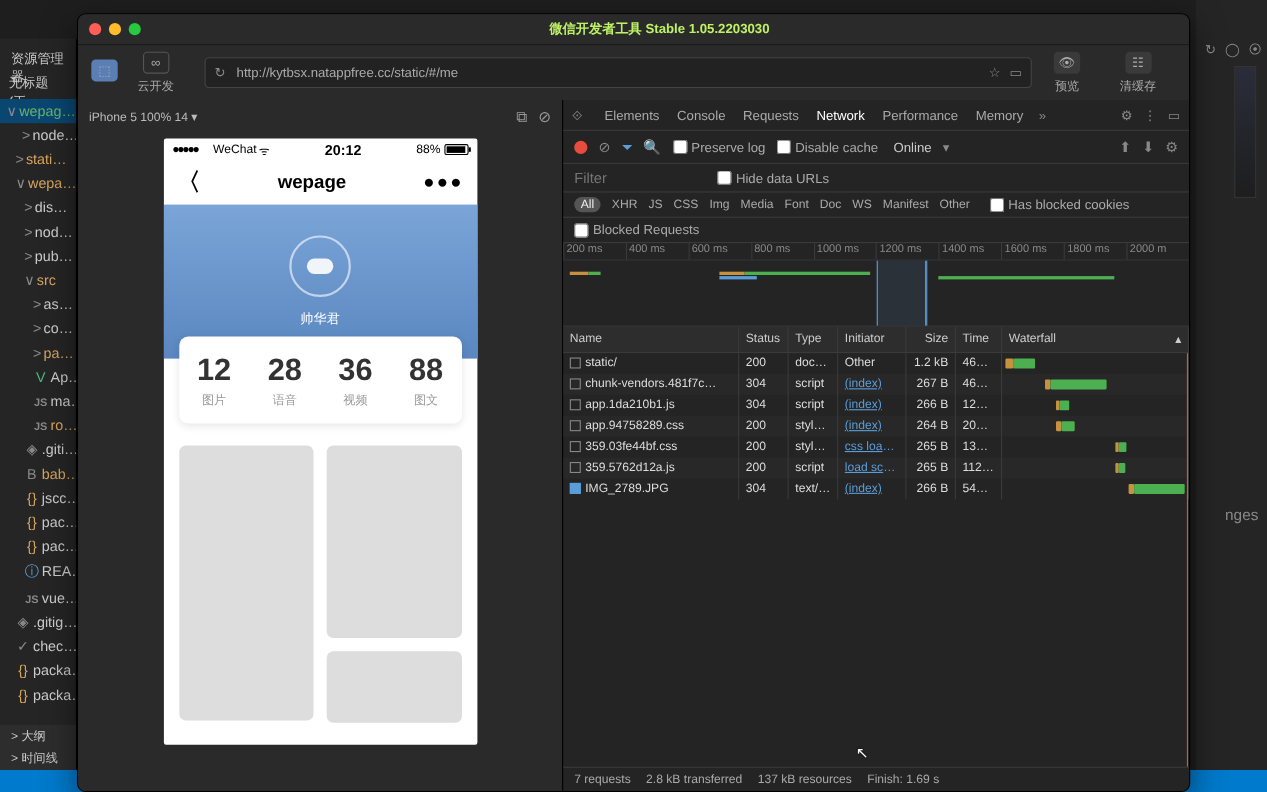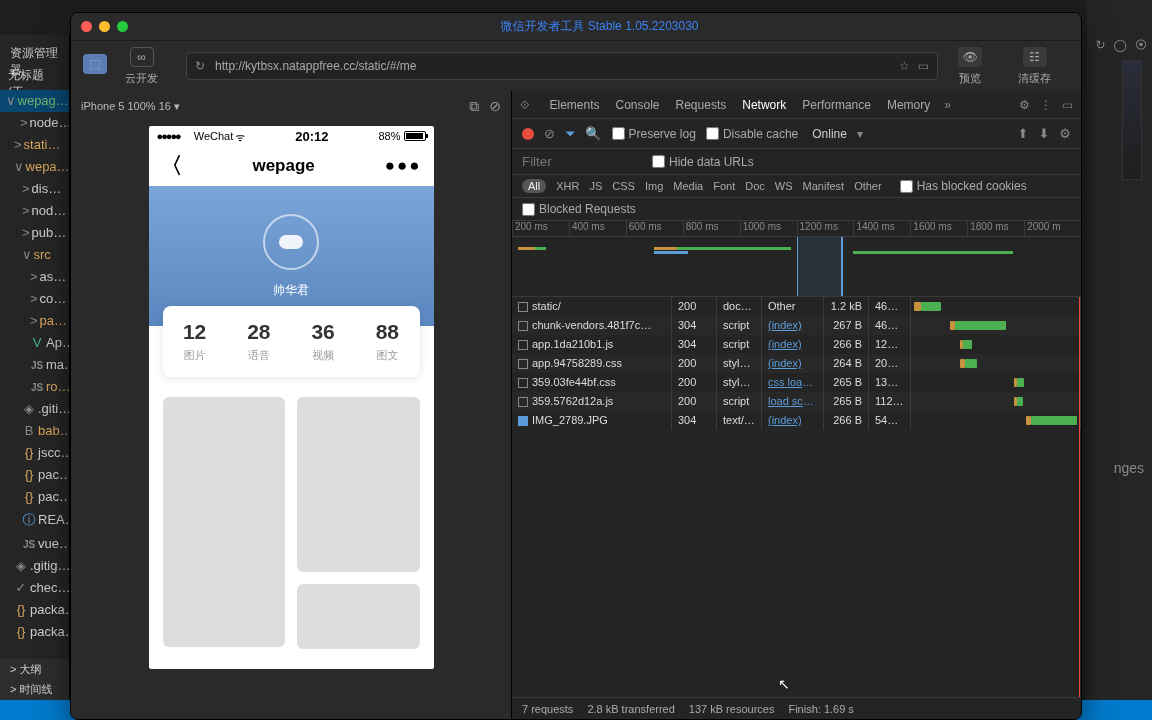--- a/index.html
+++ b/index.html
@@ -21,21 +21,21 @@
 .statusbar { position:absolute; bottom:0; left:0; right:0; height:20px; background:#007acc; }
 .ext-right { position:absolute; right:0; top:0; bottom:20px; width:65px; background:#252526; }
 .ext-top-icons { position:absolute; right:5px; top:38px; display:flex; gap:8px; color:#888; }
 .minimap { position:absolute; right:10px; top:60px; width:20px; height:120px; background:linear-gradient(#2a2d3a,#1e1e1e); border:1px solid #333; }
 
 .devtool-window { position:absolute; left:70px; top:12px; right:70px; bottom:0; background:#2a2a2a; border:1px solid #000; border-radius:8px; box-shadow:0 10px 30px rgba(0,0,0,.5); overflow:hidden; }
 .titlebar { height:28px; display:flex; align-items:center; padding:0 10px; background:#2a2a2a; border-bottom:1px solid #1a1a1a; }
 .traffic { display:flex; gap:7px; }
 .tl { width:11px; height:11px; border-radius:50%; }
 .tl.r{background:#ff5f56;} .tl.y{background:#ffbd2e;} .tl.g{background:#27c93f;}
-.titlebar .title { flex:1; text-align:center; color:#3b82f6; font-size:12px; }
+.titlebar .title { flex:1; text-align:center; color:#bef264; font-size:12px;font-weight:bold; }
 
 .toolbar { height:50px; display:flex; align-items:center; padding:0 12px; background:#2a2a2a; }
 .tool-btn { display:flex; flex-direction:column; align-items:center; margin-right:18px; color:#aaa; font-size:11px; cursor:pointer; }
 .tool-btn .ic { width:24px; height:20px; background:#3a3a3a; border-radius:4px; margin-bottom:4px; display:flex; align-items:center; justify-content:center; font-size:12px; }
 .tool-btn.cloud .ic { background:none; border:1px solid #555; }
 .addr-wrap { flex:1; display:flex; align-items:center; background:#222; border:1px solid #444; border-radius:4px; height:28px; padding:0 8px; margin:0 10px; }
 .addr-wrap .reload { margin-right:10px; color:#888; cursor:pointer; }
 .addr-wrap input { flex:1; background:none; border:none; color:#aaa; font-size:12px; outline:none; }
 .addr-wrap .star,.addr-wrap .card { margin-left:8px; color:#888; cursor:pointer; }
 .tool-right { display:flex; gap:18px; margin-left:10px; }
@@ -55,21 +55,21 @@
 .bat-fill { position:absolute; left:1px; top:1px; bottom:1px; width:85%; background:#000; }
 .ph-nav { height:40px; display:flex; align-items:center; padding:0 12px; font-size:17px; font-weight:600; }
 .ph-nav .back { font-size:22px; cursor:pointer; }
 .ph-nav .ttl { flex:1; text-align:center; }
 .ph-nav .dots { letter-spacing:2px; cursor:pointer;}
 .ph-hero { height:140px; background:linear-gradient(#7ba5d8,#5a87c0); display:flex; flex-direction:column; align-items:center; justify-content:center; color:#fff; }
 .avatar { width:56px; height:56px; border:2px solid rgba(255,255,255,.6); border-radius:50%; display:flex; align-items:center; justify-content:center; margin-bottom:12px; }
 .avatar-cloud { width:24px; height:14px; background:#fff; border-radius:10px; position:relative; opacity:.9; }
 .ph-stats { margin:-20px 14px 0; background:#fff; border-radius:8px; box-shadow:0 2px 8px rgba(0,0,0,.1); display:flex; padding:14px 0; position:relative; }
 .stat { flex:1; text-align:center; }
-.stat .num { font-size:21px; font-weight:600; color:#333; }
+.stat .num { font-size:28px; font-weight:600; color:#333; }
 .stat .lab { font-size:11px; color:#999; margin-top:4px; }
 .ph-grid { padding:20px 14px; display:flex; gap:12px; }
 .gcol { flex:1; display:flex; flex-direction:column; gap:12px; }
 .gbox { background:#ddd; border-radius:6px; }
 .gbox.tall { height:250px; } .gbox.med { height:175px; } .gbox.sm { height:65px; }
 
 .devtools { flex:1; background:#242424; display:flex; flex-direction:column; border-left:1px solid #000; min-width:0; }
 .dt-tabs { height:28px; display:flex; align-items:center; border-bottom:1px solid #3a3a3a; padding:0 8px; font-size:12px; color:#aaa; }
 .dt-tabs .sel { margin-right:12px; cursor:pointer; color:#888; }
 .dt-tabs .tab { margin:0 8px; cursor:pointer; }
@@ -84,21 +84,21 @@
 .chk { display:flex; align-items:center; gap:4px; font-size:12px; color:#aaa; }
 .chk input { accent-color:#5b9dd9; }
 .sel-online { color:#ccc; margin-left:4px; cursor:pointer; }
 .caret { color:#888; }
 .dt-filter-row { height:26px; display:flex; align-items:center; padding:0 10px; gap:10px; border-bottom:1px solid #3a3a3a; font-size:12px; color:#aaa; }
 .filter-input { background:none; border:none; color:#888; width:120px; outline:none; }
 .type-pills { display:flex; gap:10px; align-items:center; font-size:11px; border-bottom:1px solid #3a3a3a; padding:4px 10px; color:#aaa; }
 .pill { cursor:pointer; }
 .pill.all { background:#555; padding:1px 6px; border-radius:8px; color:#eee; }
 .blocked-row { padding:4px 10px; border-bottom:1px solid #3a3a3a; }
-.timeline-ruler { height:16px; border-bottom:1px solid #3a3a3a; display:flex; font-size:10px; color:#888; position:relative; }
+.timeline-ruler { height:16px; border-bottom:1px solid #3a3a3a; display:flex; font-size:10px; color:#888; position:relative;justify-content:flex-end; }
 .timeline-ruler div { flex:1; text-align:left; border-left:1px solid #3a3a3a; padding-left:2px; }
 .timeline-overview { height:60px; border-bottom:1px solid #3a3a3a; position:relative; background:#242424; }
 .ov-bar { position:absolute; height:3px; }
 .ov-sel { position:absolute; top:0; bottom:0; background:rgba(90,130,180,.15); border-left:1px solid #5b9dd9; border-right:1px solid #5b9dd9; }
 .vline { position:absolute; top:0; bottom:0; width:1px; }
 .net-head { height:24px; display:flex; background:#2d2d2d; border-bottom:1px solid #3a3a3a; font-size:11px; color:#ccc; }
 .net-head > div { padding:5px 6px; border-right:1px solid #3a3a3a; }
 .c-name{flex:1;min-width:0;} .c-st{width:45px;} .c-ty{width:45px;} .c-in{width:62px;} .c-sz{width:45px;text-align:right;} .c-tm{width:42px;} .c-wf{width:170px;position:relative;}
 .net-row { height:19px; display:flex; font-size:11px; color:#ddd; }
 .net-row:nth-child(odd){ background:#282828; }
@@ -194,21 +194,21 @@
       <div class="tool-btn">
           <div class="ic">☷</div>
           <span>清缓存</span>
         </div>
     </div>
   </div>
 
   <div class="main">
     <div class="sim-panel">
       <div class="sim-head">
-        <span>iPhone 5 100% 16 ▾</span>
+        <span>iPhone 5 100% 14 ▾</span>
         <span class="spacer"></span>
         <span class="hicon">⧉</span>
         <span class="hicon">⊘</span>
       </div>
       <div class="phone">
         <div class="ph-status">
           <span class="sig">●●●●●</span>
           <span style="margin-left:14px">WeChat</span>
           <span style="margin-left:2px">ᯤ</span>
           <span class="mid">20:12</span>
@@ -340,20 +340,29 @@
         <div class="ov-bar" style="top:10px;left:1%;width:3%;background:#c7923e;"></div>
         <div class="ov-bar" style="top:10px;left:4%;width:2%;background:#4caf50;"></div>
         <div class="ov-bar" style="top:10px;left:25%;width:4%;background:#c7923e;"></div>
         <div class="ov-bar" style="top:10px;left:29%;width:20%;background:#4caf50;"></div>
         <div class="ov-bar" style="top:14px;left:25%;width:6%;background:#5b9dd9;"></div>
         <div class="ov-bar" style="top:14px;left:60%;width:28%;background:#4caf50;"></div>
         <div class="ov-sel" style="left:50%;width:8%;"></div>
         <div class="vline" style="left:58%;background:#5b9dd9;"></div>
         <div class="vline" style="left:100%;background:#e74c3c;"></div>
       </div>
+      <div class="net-head">
+        <div class="c-name">Name</div>
+        <div class="c-st">Status</div>
+        <div class="c-ty">Type</div>
+        <div class="c-in">Initiator</div>
+        <div class="c-sz">Size</div>
+        <div class="c-tm">Time</div>
+        <div class="c-wf"><span>Waterfall</span><span style="float:right">▴</span></div>
+      </div>
       <div id="netrows" style="flex:1;overflow:hidden;position:relative;">
 
         <div class="vline" style="right:1px;top:0;bottom:0;background:#e74c3c;position:absolute;"></div>
       <div class="net-row">
             <div class="c-name"><span class="fi "></span>static/</div>
             <div class="c-st">200</div>
             <div class="c-ty">docu…</div>
             <div class="c-in ">Other</div>
             <div class="c-sz">1.2 kB</div>
             <div class="c-tm">461 …</div>

